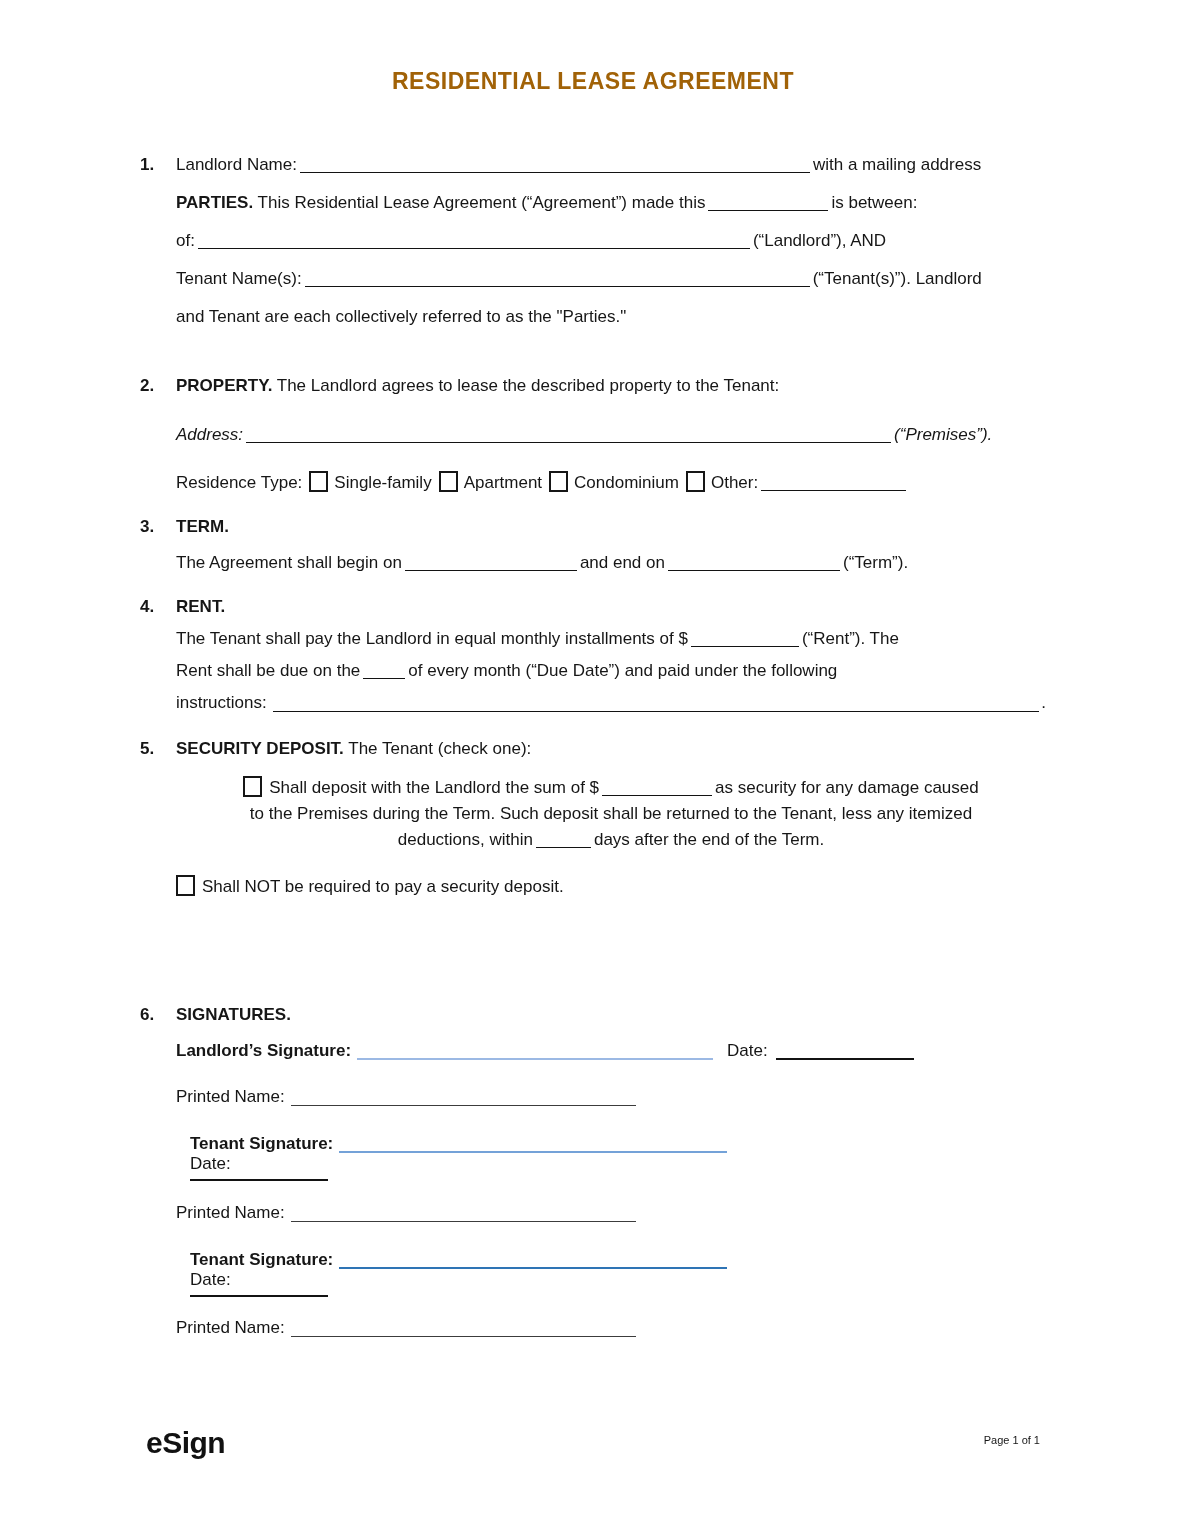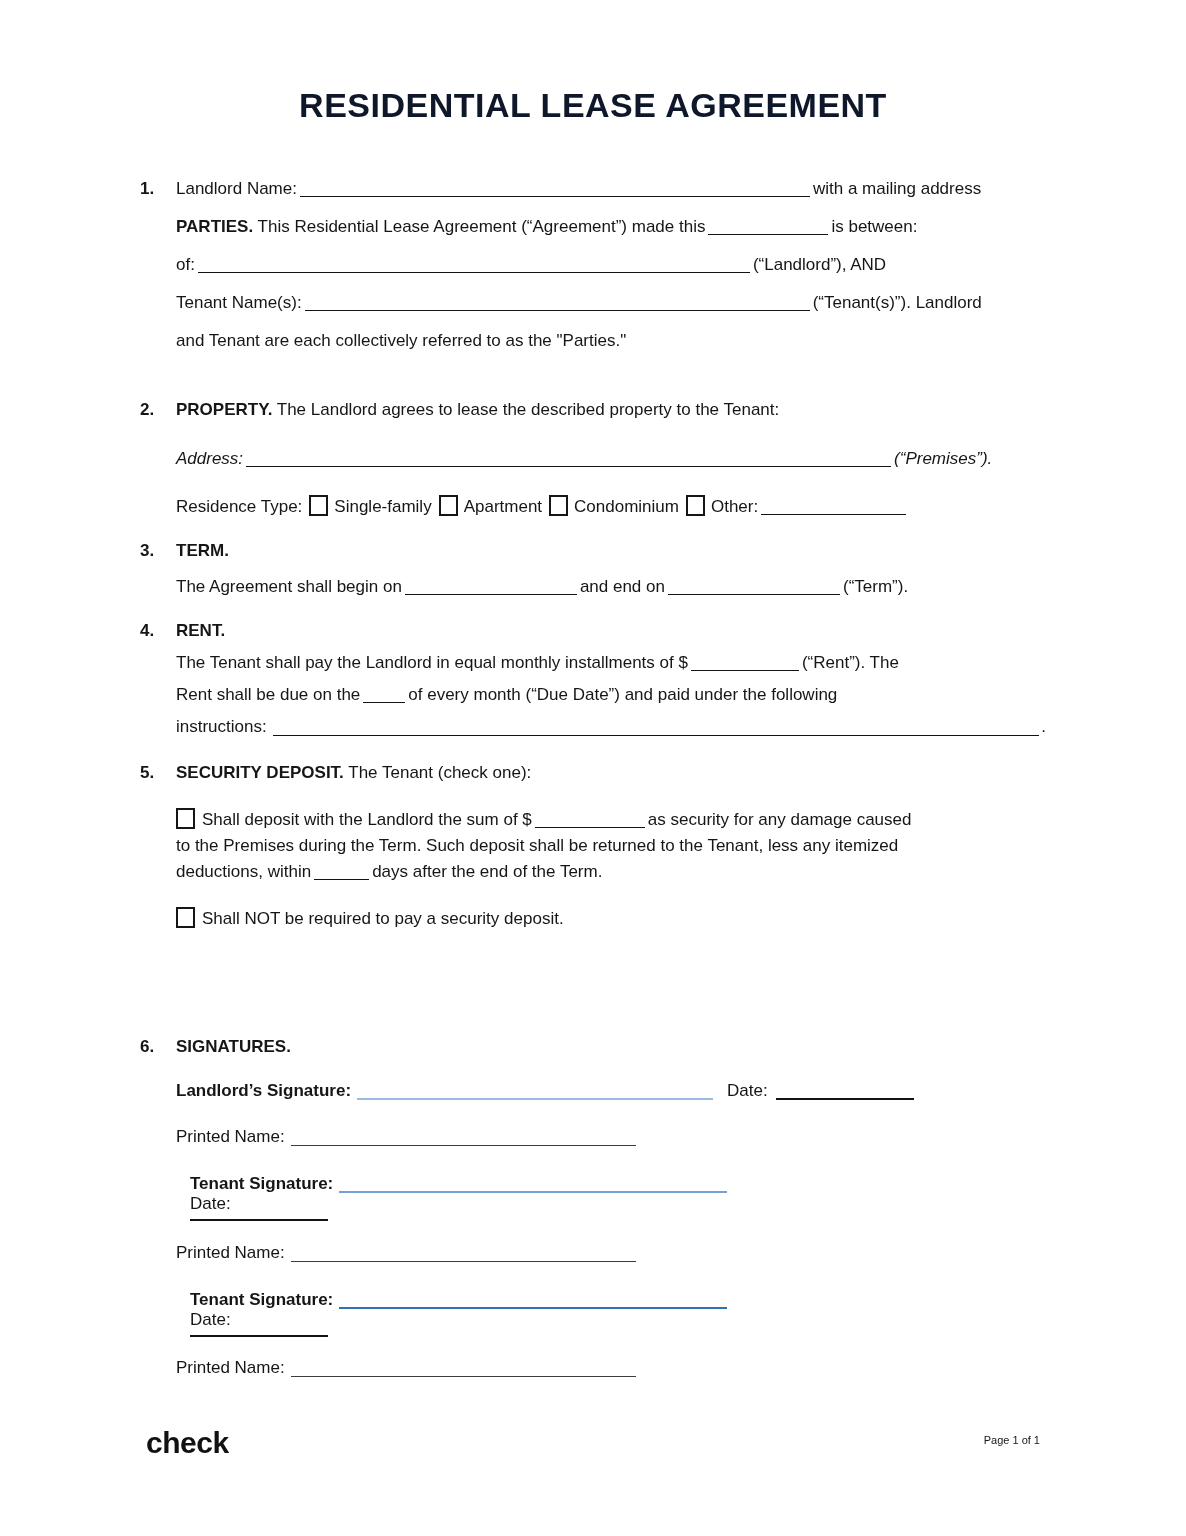--- a/index.html
+++ b/index.html
@@ -10,46 +10,46 @@
     background:#ffffff;
     color:#161616;
     font-family:"Liberation Sans", sans-serif;
     font-size:17px;
     padding:0 140px 0 140px;
     box-sizing:border-box;
     overflow:hidden;
   }
   .title{
     margin:0;
-    padding-top:86px;
+    padding-top:62px;
     text-align:center;
-    font-size:34px;
+    font-size:23px;
     font-weight:bold;
     letter-spacing:0.5px;
     line-height:38px;
-    color:#0f172a;
+    color:#a16207;
   }
   .bold{font-weight:bold;}
   .sec{display:flex;}
   .num{width:36px;flex:none;font-weight:bold;}
   .secbody{flex:1;min-width:0;}
   .ln{line-height:38px;white-space:nowrap;}
   .ln32{line-height:32px;white-space:nowrap;}
   .sec1{margin-top:46px;}
   .sec2{margin-top:31px;}
   .sec3{margin-top:6px;}
   .sec4{margin-top:9px;}
   .sec5{margin-top:11px;}
   .sec6{margin-top:96px;}
   .num38{line-height:38px;}
   .num32{line-height:32px;}
   .mt11{margin-top:11px;font-style:italic;}
   .mt10{margin-top:10px;}
   .mtm2{margin-top:-2px;}
-  .mt7{margin-top:15px;}
+  .mt7{margin-top:7px;text-align:center;}
   .mt21{margin-top:21px;}
   .mt26{margin-top:26px;}
   .mt27{margin-top:27px;flex-direction:column;}
   .mt25{margin-top:25px;}
   
   .blank{
     display:inline-block;height:14px;
     border-bottom:1.8px solid #131313;
     vertical-align:-3px;margin:0 3px;
   }
@@ -186,17 +186,17 @@
           <span class="rule dline"></span>
       </div>
       <div class="sigrow mt25">
         <span>Printed Name:</span>
           <span class="rule pline"></span>
       </div>
     </div>
   </div>
 
   <div class="footer">
-    <div class="logo">check</div>
+    <div class="logo">eSign</div>
     <div class="pageno">Page 1 of 1</div>
   </div>
 
 </div>
 
 </body></html>

